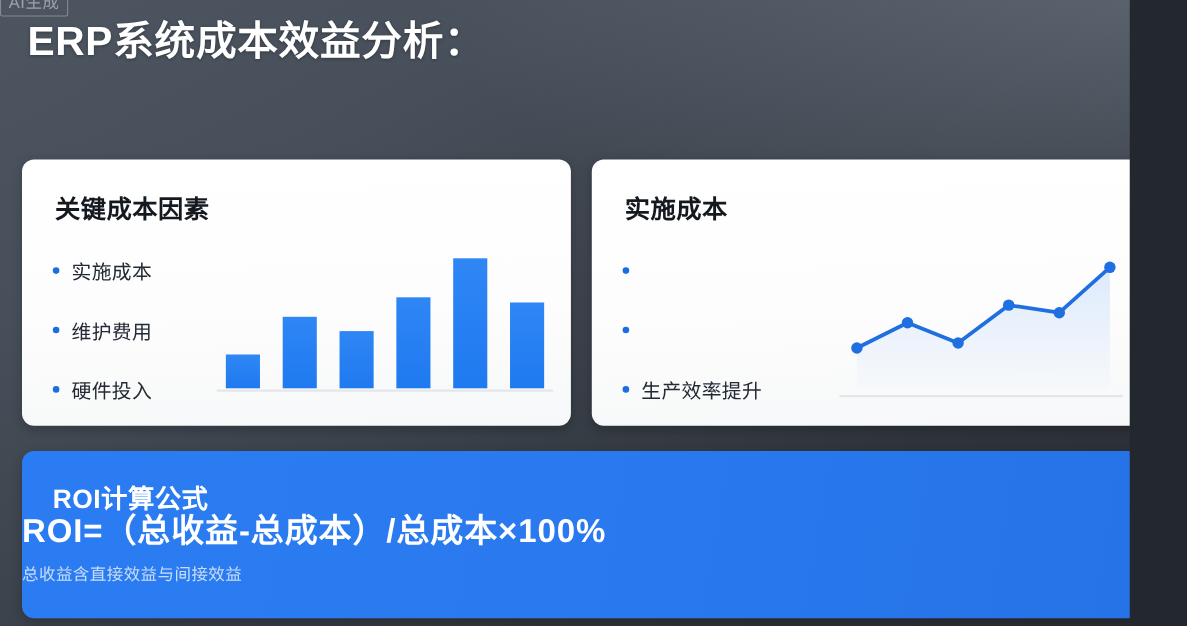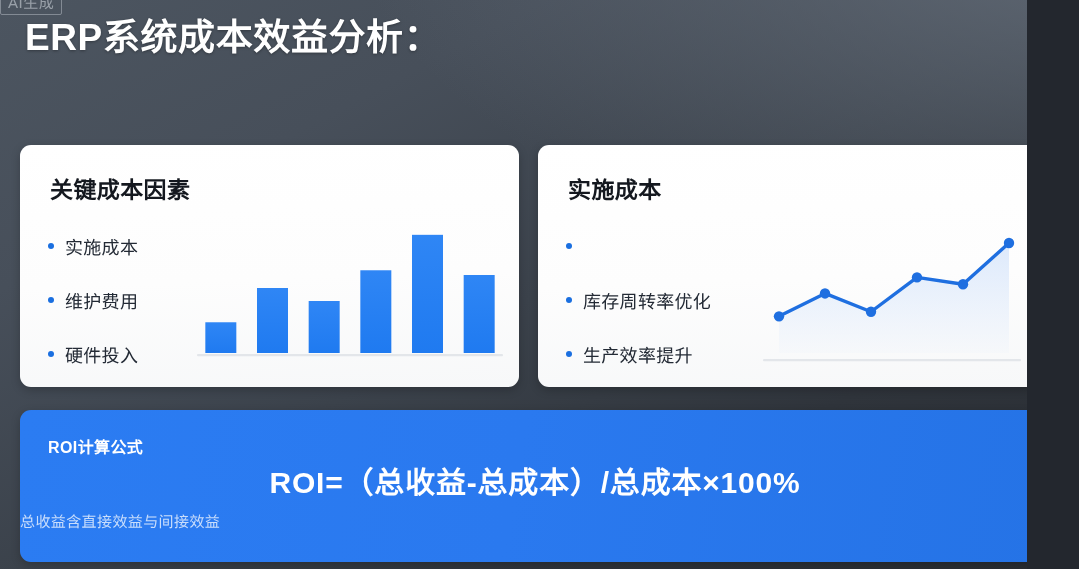--- a/index.html
+++ b/index.html
@@ -123,31 +123,30 @@
     height: 152px;
     background: linear-gradient(100deg, #2b7cf2 0%, #2a79ef 48%, #2573e6 100%);
     border-radius: 11px;
     box-shadow: 0 3px 10px rgba(0,0,0,0.22);
   }
   #roi-label {
     position: absolute;
     left: 28px;
     top: 24px;
     color: #ffffff;
-    font-size: 16px;
+    font-size: 24px;
     font-weight: bold;
     letter-spacing: 0.4px;
     white-space: nowrap;
   }
   #roi-formula {
     position: absolute;
     left: 0;
     right: 0;
     top: 48px;
-    text-align: center;
     color: #ffffff;
     font-size: 30px;
     font-weight: bold;
     letter-spacing: 0.8px;
     white-space: nowrap;
   }
   #roi-note {
     position: absolute;
     left: 0;
     right: 0;
@@ -210,21 +209,20 @@
 
   <div class="card" id="card-benefit">
     <div class="card-heading">实施成本</div>
 
     <ul class="bullet-list">
       <li class="bullet-item">
         <span class="bullet-dot"></span>
       </li>
       <li class="bullet-item">
         <span class="bullet-dot"></span>
-        <span class="bullet-text">库存周转率优化</span>
       </li>
       <li class="bullet-item">
         <span class="bullet-dot"></span>
         <span class="bullet-text">生产效率提升</span>
       </li>
     </ul>
 
     <div class="chart-holder" id="line-chart-holder">
       <svg class="chart-svg" id="line-chart-svg" viewBox="0 0 262 152" preserveAspectRatio="none">
           <defs>

